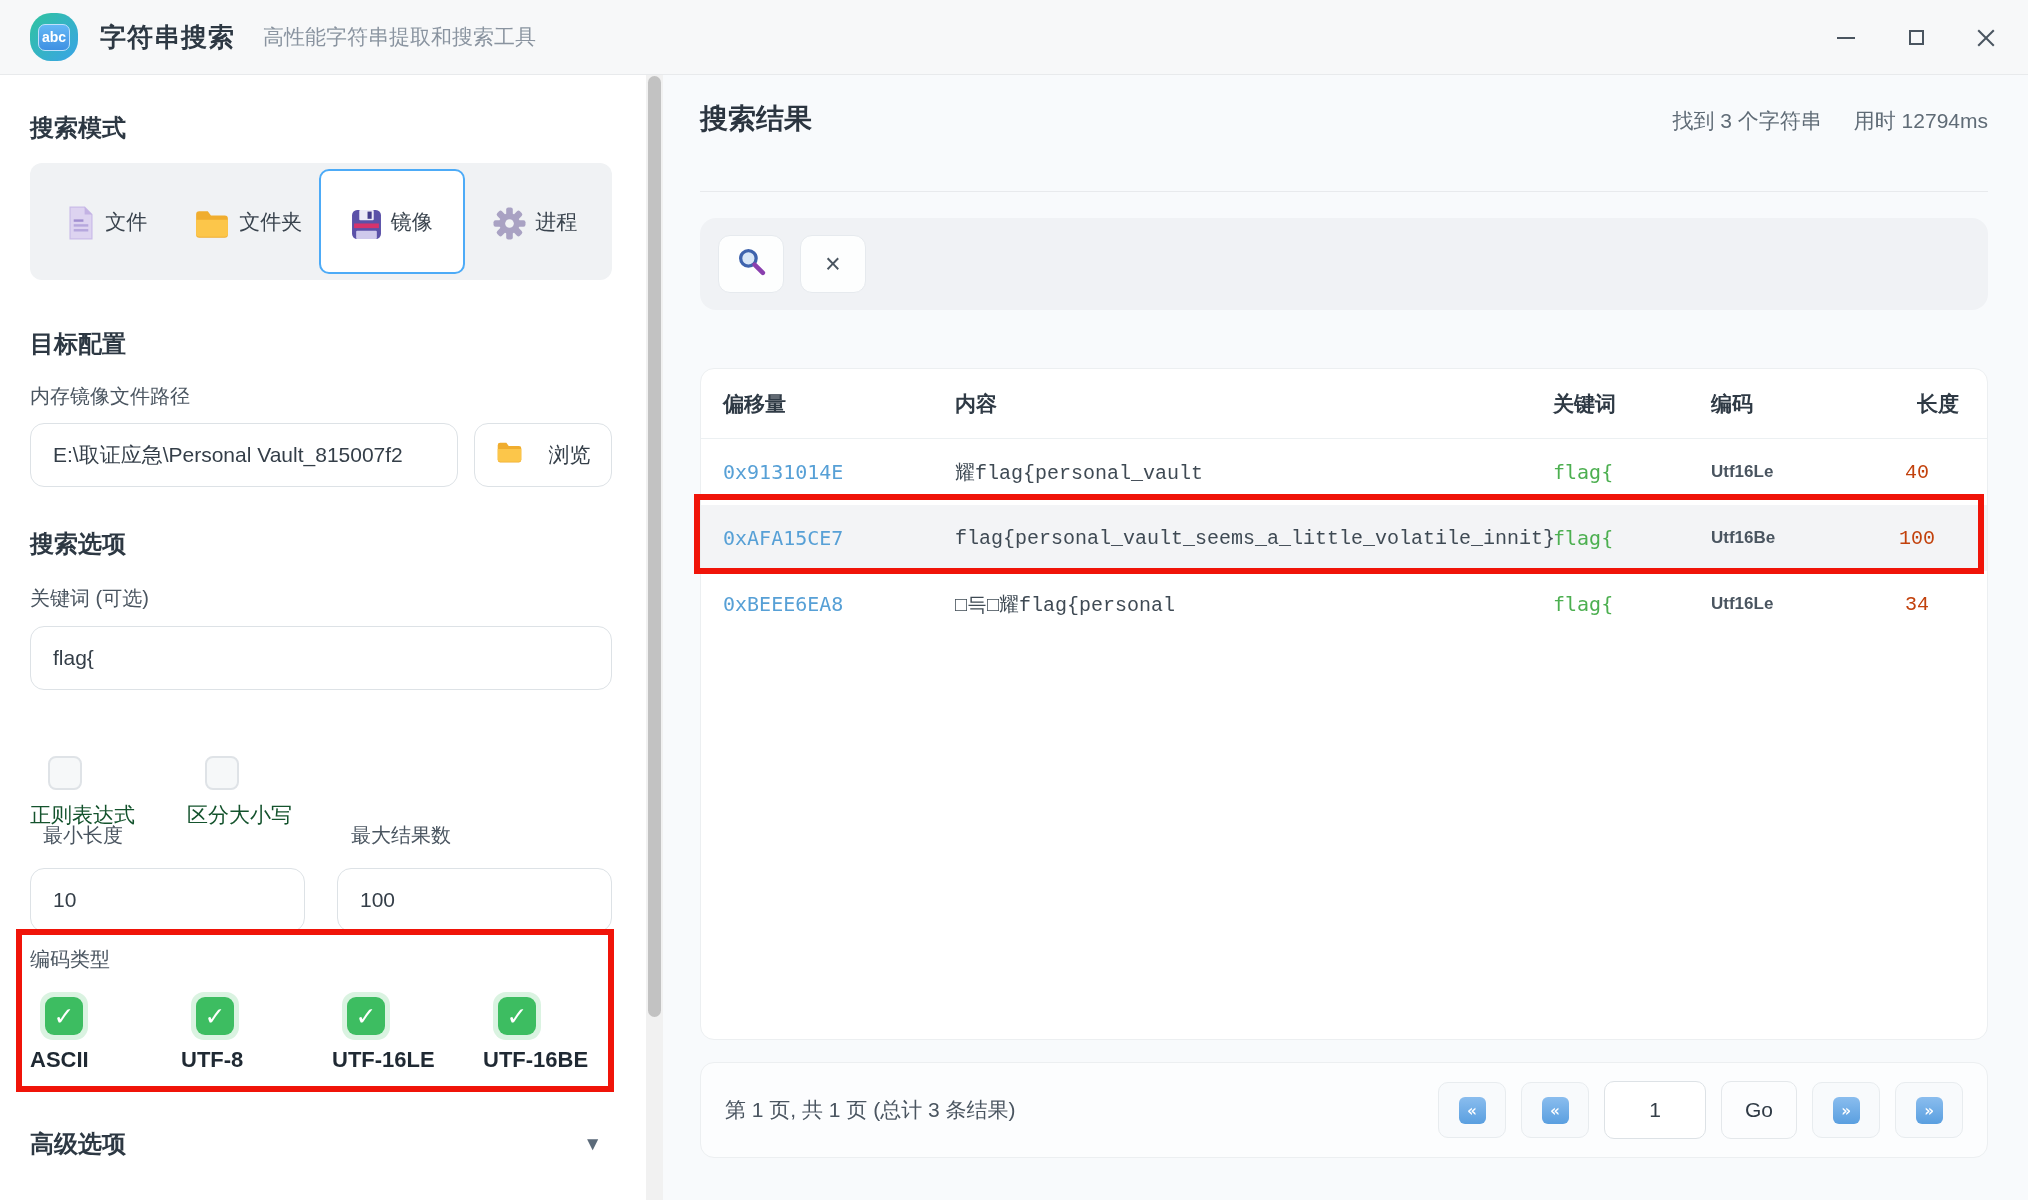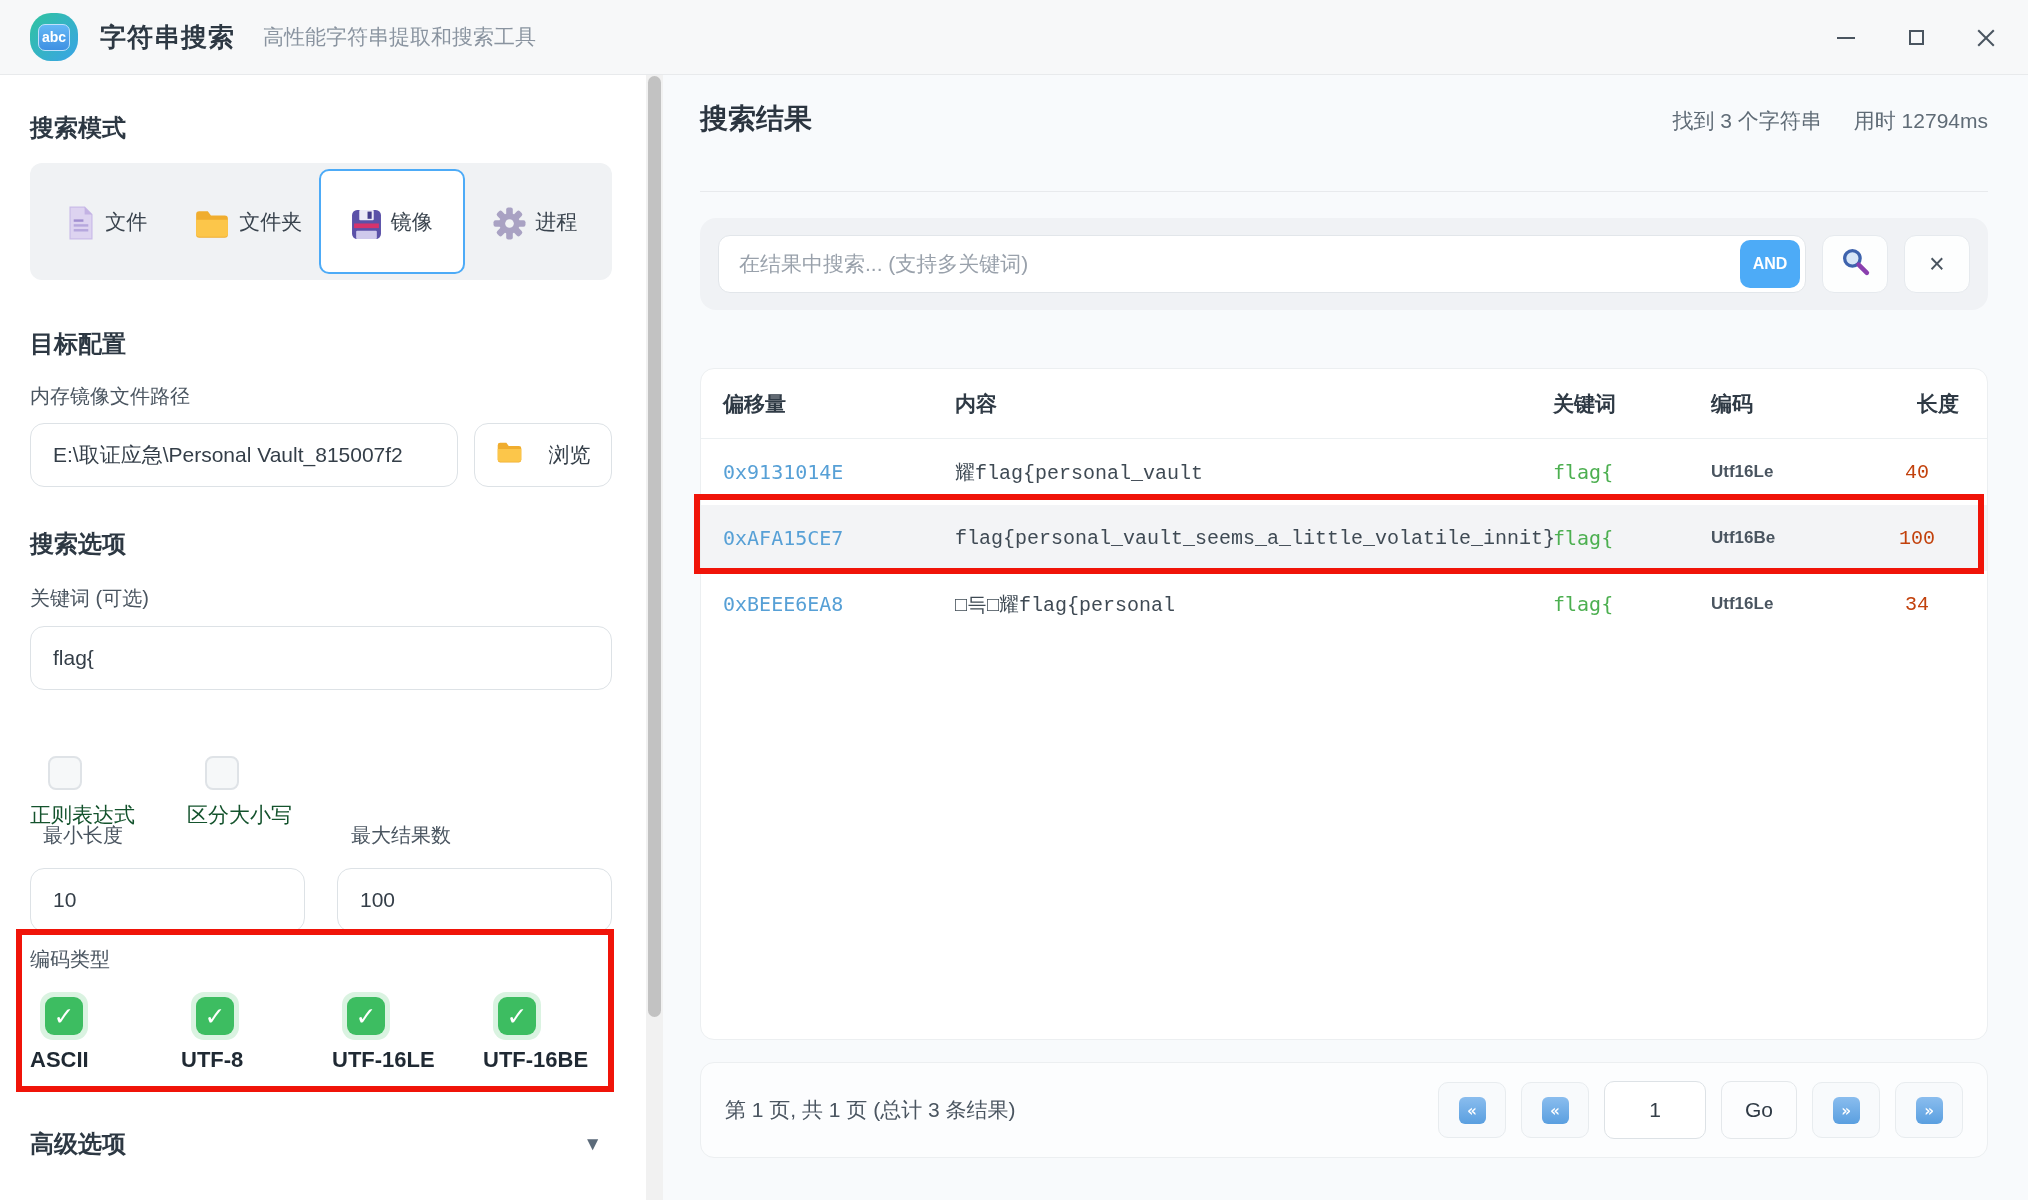--- a/index.html
+++ b/index.html
@@ -287,24 +287,20 @@
   <div class="results-header">
     <h2 class="results-title">搜索结果</h2>
     <div class="results-meta">
       <span>找到 3 个字符串</span>
       <span>用时 12794ms</span>
     </div>
   </div>
   <div class="divider"></div>
 
   <div class="filter-bar">
-    <div class="filter-input-wrap">
-      <input class="filter-input" type="text" placeholder="在结果中搜索... (支持多关键词)" style="">
-      <button class="and-btn">AND</button>
-    </div>
     <div class="tool-btn">
       <span>
         <svg width="31" height="31" viewBox="0 0 30 30">
             <circle cx="12" cy="11" r="7.5" fill="#d7e6f7" stroke="#3e63ad" stroke-width="3.2"></circle>
             <line x1="18" y1="17" x2="26" y2="25" stroke="#8a3fae" stroke-width="4.4" stroke-linecap="round"></line>
           </svg>
       </span>
     </div>
     <div class="tool-btn">
       <span class="clear-glyph">×</span>

